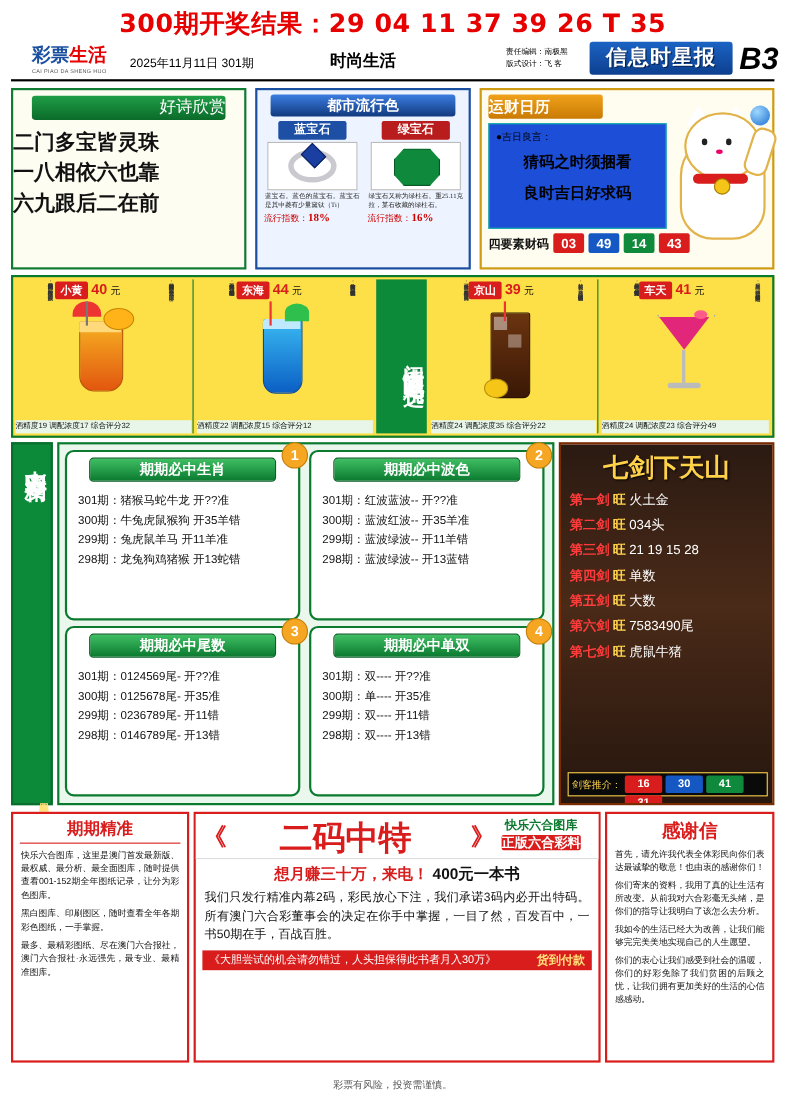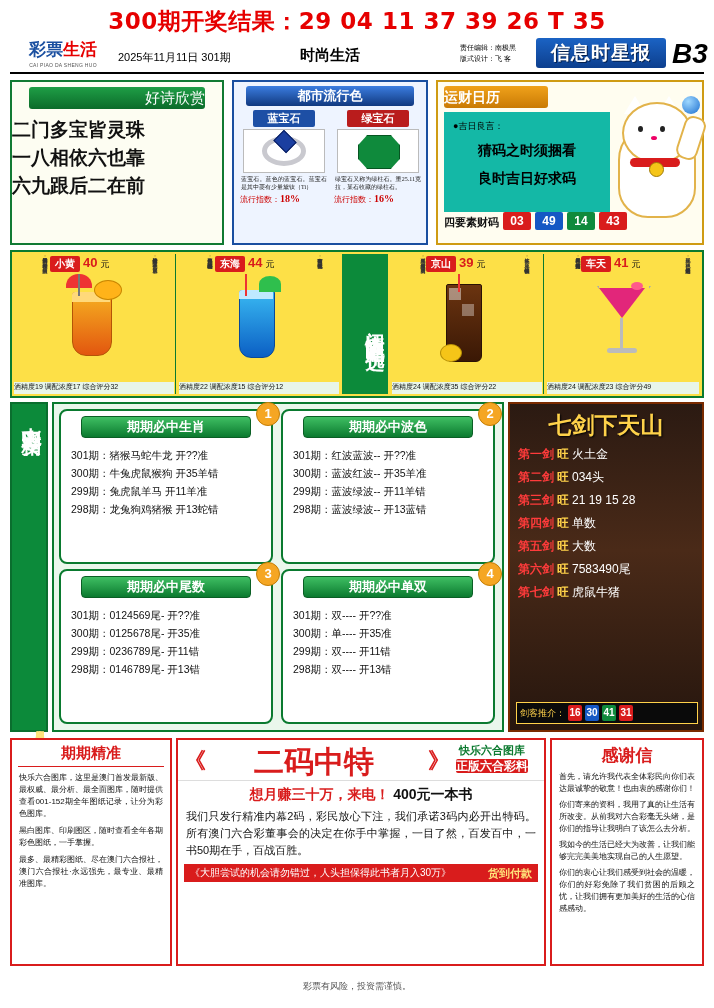--- a/index.html
+++ b/index.html
@@ -60,21 +60,21 @@
   .emerald{position:absolute;left:20px;top:5px;width:40px;height:32px;background:#0f8a3c;
     clip-path:polygon(22% 0,78% 0,100% 30%,100% 70%,78% 100%,22% 100%,0 70%,0 30%);
     border:1px solid #065522;}
   .gemtxt{font-size:6px;line-height:8px;color:#222;margin:2px 3px 0;text-align:justify;}
   .gemidx{margin:2px 2px 0;font-size:8px;color:#c00;}
   .gemidx b{color:#c00;font-size:10px;}
   
   .cal{left:426px;top:0;width:268px;height:165px;border:2px solid #cf9b13;background:#fffdf0;}
   .cal .ttl{position:absolute;left:6px;top:4px;width:104px;height:22px;background:linear-gradient(#f0a21b,#c97a04);
     border-radius:3px;color:#fff;font-size:14px;font-weight:bold;text-align:left;line-height:22px;}
-  .calbox{position:absolute;left:6px;top:30px;width:160px;height:94px;border:3px solid #14b8a6;background:#14b8a6;}
+  .calbox{position:absolute;left:6px;top:30px;width:160px;height:94px;border:1px solid #14b8a6;background:#1d4ed8;}
   .calbox .j{margin:5px 0 0 6px;font-size:9px;}
   .calbox .p{margin:6px 4px 0;font-size:14px;line-height:22px;font-weight:bold;text-align:center;
     font-family:"DejaVu Serif","Liberation Serif",serif;}
   .calnums{position:absolute;left:6px;top:130px;width:256px;height:20px;}
   .calnums .lab{float:left;font-size:11px;font-weight:bold;color:#111;line-height:20px;}
   .numbox{float:left;width:28px;height:18px;margin-left:4px;color:#fff;font-size:12px;font-weight:bold;
     text-align:center;line-height:18px;border-radius:2px;}
   .nb-red{background:#d91c1c;} .nb-blue{background:#1558c4;} .nb-green{background:#0f8a3c;}
   .cat{position:absolute;right:2px;top:14px;width:92px;height:130px;}
   .cat .body{position:absolute;left:10px;top:26px;width:74px;height:92px;background:#fff;border:2px solid #e2b34a;
@@ -127,21 +127,21 @@
   .sword{position:absolute;left:498px;top:0;width:196px;height:330px;border:2px solid #7a2b00;box-sizing:border-box;
     background:linear-gradient(#2b1a12,#4a2a18 45%,#26160e);overflow:hidden;}
   .sword .ttl{margin:6px auto 0;width:180px;text-align:center;font-size:23px;font-weight:bold;color:#ffd24a;
     text-shadow:1px 1px 2px #000;font-family:"DejaVu Serif","Liberation Serif",serif;}
   .srow{margin:4px 0 0 8px;font-size:12px;color:#fff;line-height:19px;white-space:nowrap;}
   .srow .k{color:#ff3b3b;font-weight:bold;}
   .srow .w{color:#ffd24a;font-weight:bold;margin:0 3px;}
   .srow .v{color:#fff;}
   .spick{position:absolute;left:6px;bottom:6px;width:180px;height:20px;background:#0a0a0a;border:1px solid #ffd24a;}
   .spick .lab{float:left;color:#ffd24a;font-size:9px;line-height:20px;margin-left:3px;}
-  .spick .nb{float:left;width:14px;height:16px;margin:2px 0 0 3px;color:#fff;font-size:10px;font-weight:bold;text-align:center;line-height:16px;border-radius:2px;}
+  .spick .nb{float:left;width:34px;height:16px;margin:2px 0 0 3px;color:#fff;font-size:10px;font-weight:bold;text-align:center;line-height:16px;border-radius:2px;}
 
   
   .row4{position:absolute;left:10px;top:738px;width:694px;height:228px;}
   .b1{position:absolute;left:0;top:0;width:162px;height:228px;border:2px solid #d91c1c;box-sizing:border-box;background:#fff;}
   .b1 .ttl{margin:4px auto 0;width:140px;text-align:center;font-size:15px;font-weight:bold;color:#d91c1c;}
   .b1 .line{margin:3px auto 0;width:146px;height:1px;background:#d91c1c;}
   .b1 p{margin:5px 7px 0;font-size:8px;line-height:12px;color:#111;text-align:justify;}
   .b2{position:absolute;left:166px;top:0;width:370px;height:228px;border:2px solid #d91c1c;box-sizing:border-box;background:#fff;}
   .b2 .bar{position:relative;height:40px;background:#fff;border-bottom:1px solid #ddd;}
   .b2 .bigttl{position:absolute;left:76px;top:2px;font-size:30px;font-weight:bold;color:#d91c1c;

